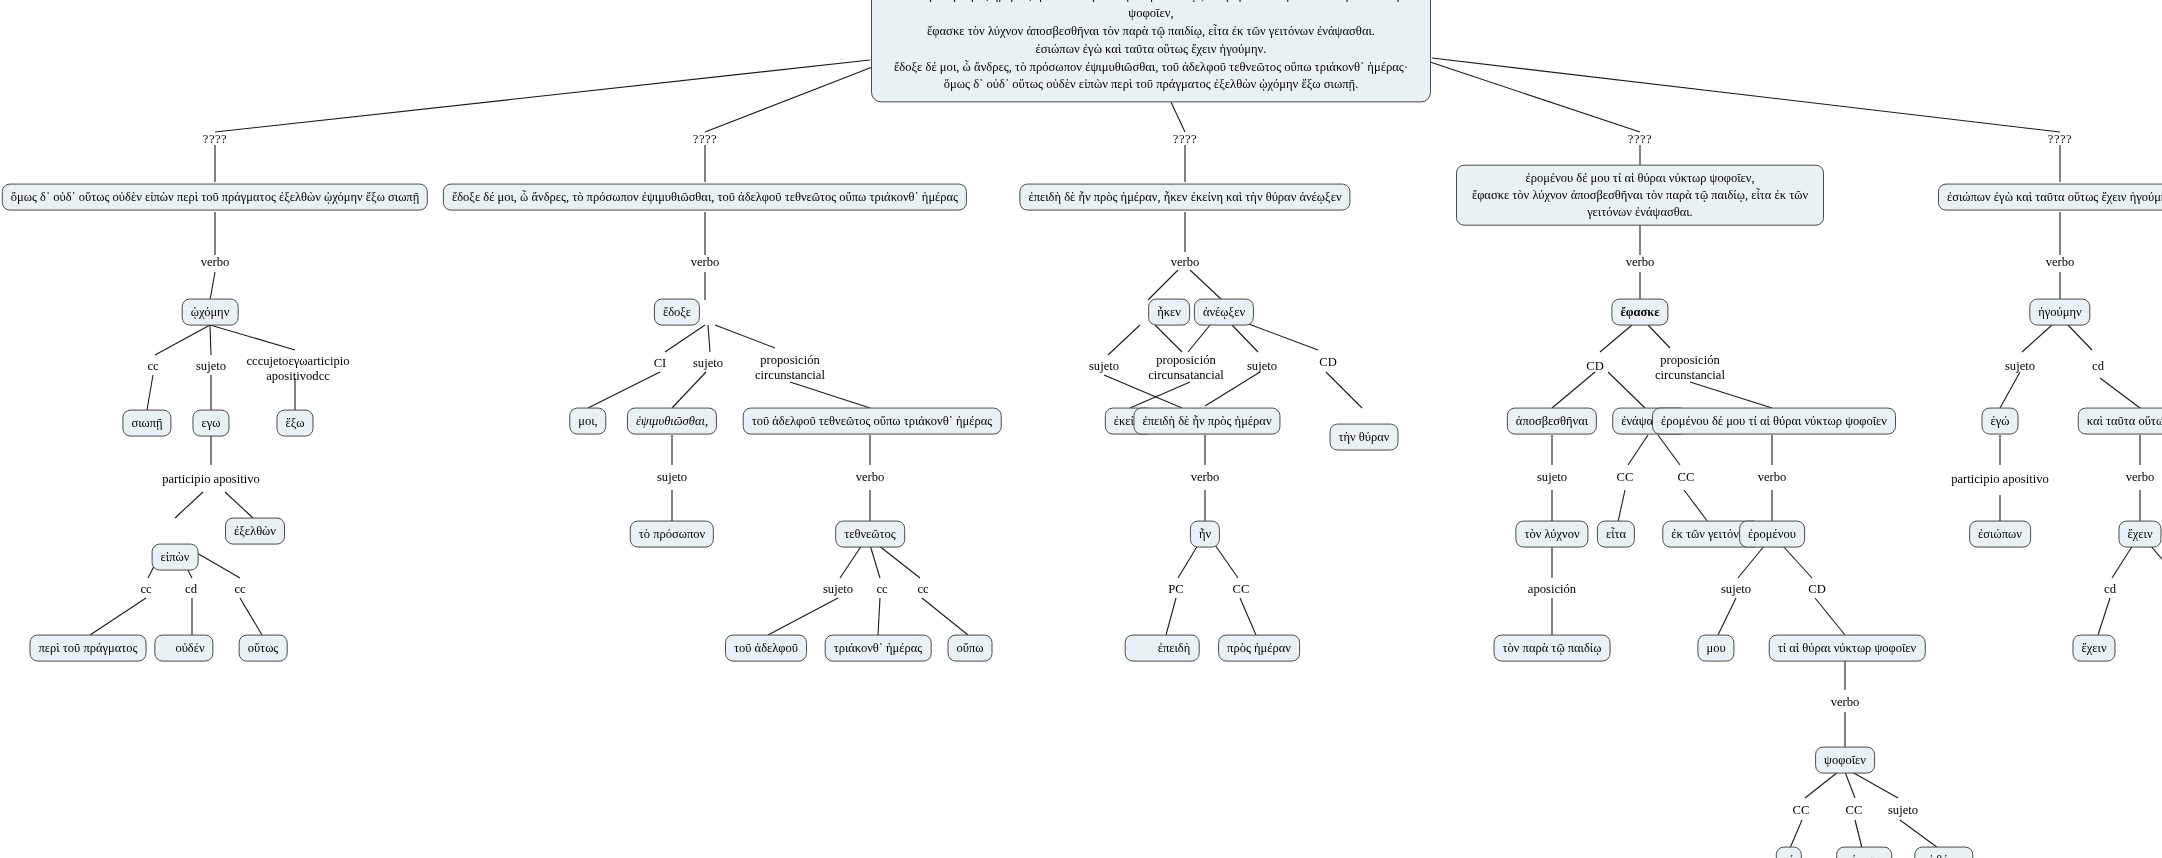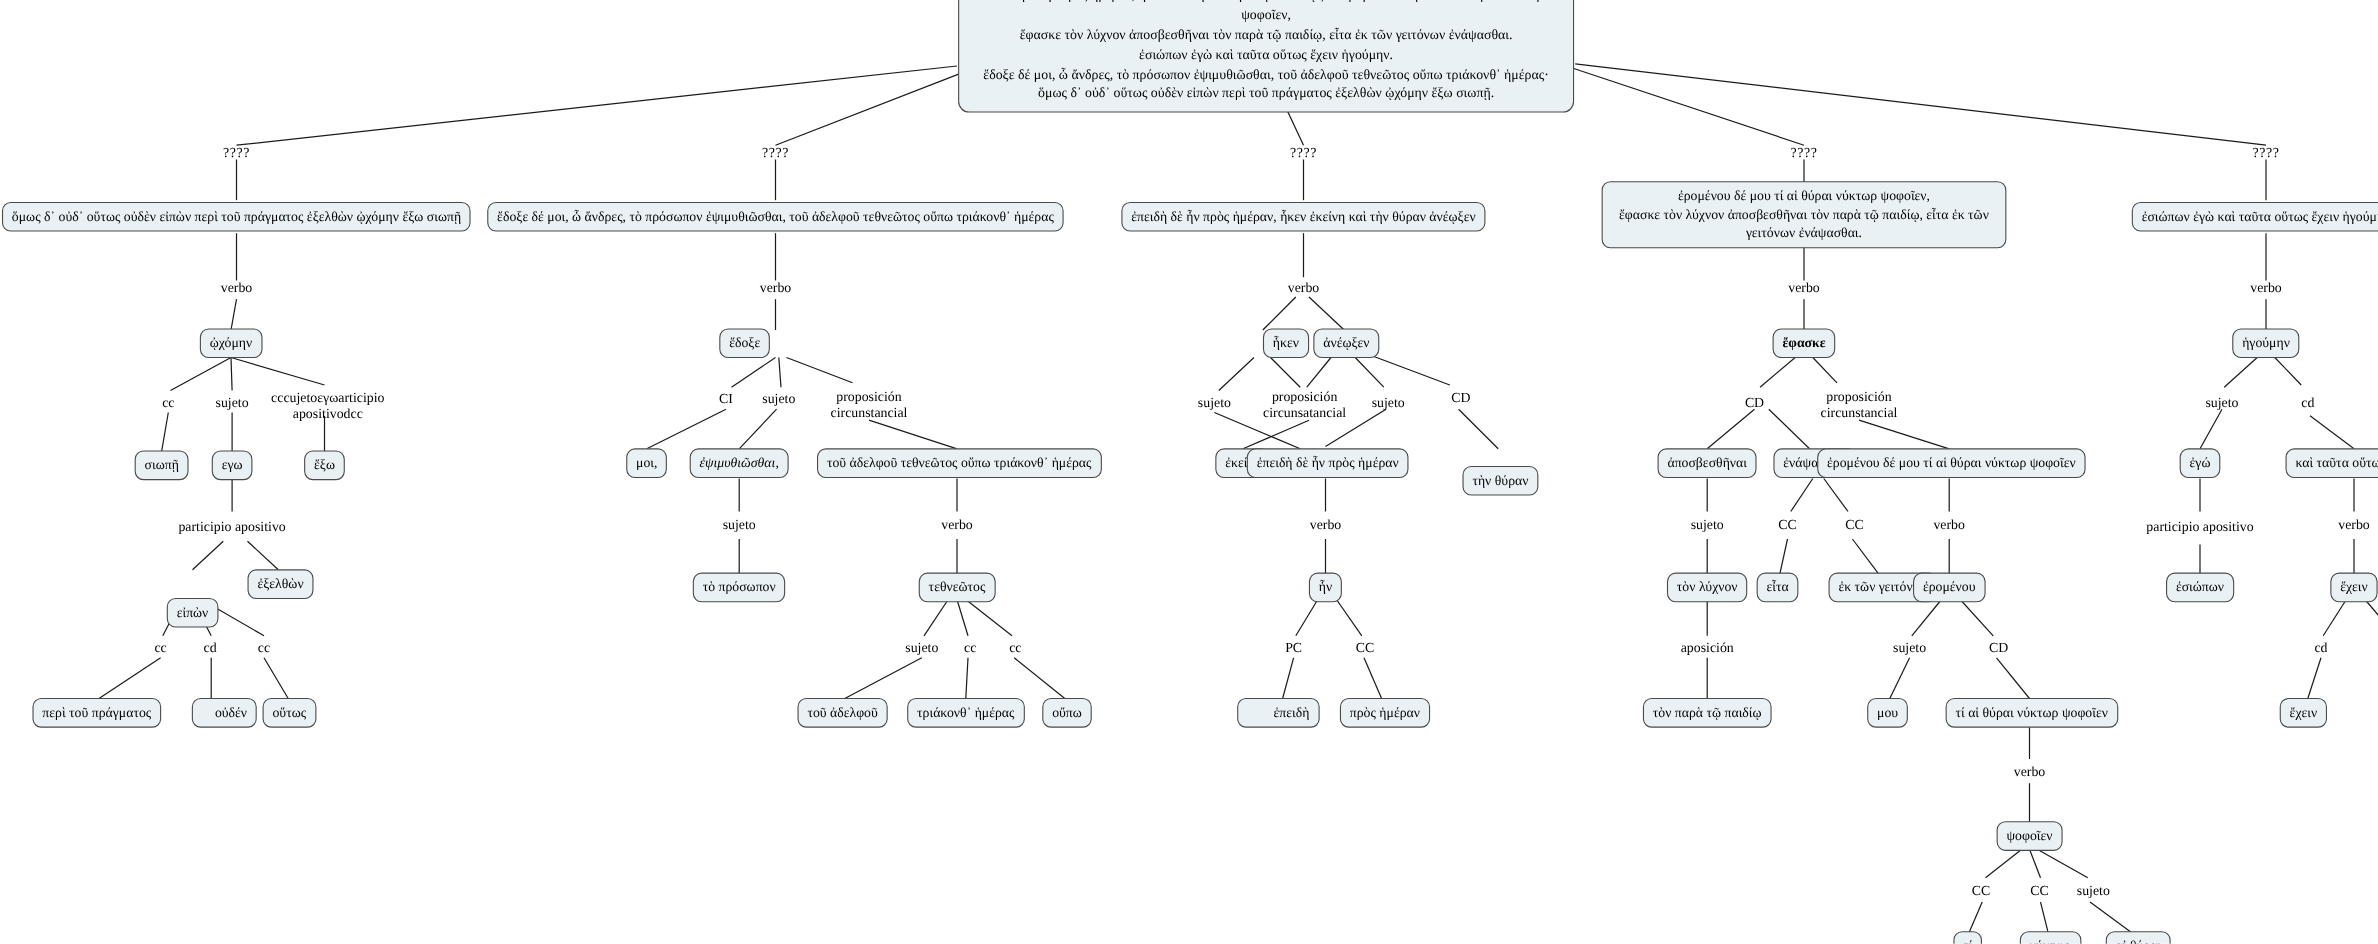--- a/index.html
+++ b/index.html
@@ -199,21 +199,21 @@
   <div class="node" style="left:147px;top:423px;">σιωπῇ</div>
   <div class="node" style="left:211px;top:423px;">εγω</div>
   <div class="node" style="left:295px;top:423px;">ἔξω</div>
   <div class="lbl two" style="left:211px;top:479px;width:110px;">participio apositivo</div>
   <div class="node" style="left:175px;top:557px;">εἰπὼν</div>
   <div class="node" style="left:255px;top:531px;">ἐξελθὼν</div>
   <div class="lbl" style="left:146px;top:589px;">cc</div>
   <div class="lbl" style="left:191px;top:589px;">cd</div>
   <div class="lbl" style="left:240px;top:589px;">cc</div>
   <div class="node" style="left:88px;top:648px;">περὶ τοῦ πράγματος</div>
-  <div class="node" style="left:204px;top:648px;padding-left:20px;">οὐδέν</div>
+  <div class="node" style="left:184px;top:648px;padding-left:20px;">οὐδέν</div>
   <div class="node" style="left:263px;top:648px;">οὕτως</div>
 
   <div class="lbl" style="left:705px;top:262px;">verbo</div>
   <div class="node" style="left:677px;top:312px;">ἔδοξε</div>
   <div class="lbl" style="left:660px;top:363px;">CI</div>
   <div class="lbl" style="left:708px;top:363px;">sujeto</div>
   <div class="lbl two" style="left:790px;top:368px;width:110px;">proposición circunstancial</div>
   <div class="node" style="left:588px;top:421px;">μοι,</div>
   <div class="node" style="left:672px;top:421px;font-style:italic;">ἐψιμυθιῶσθαι,</div>
   <div class="node" style="left:872px;top:421px;">τοῦ ἀδελφοῦ τεθνεῶτος οὔπω τριάκονθ᾽ ἡμέρας</div>

